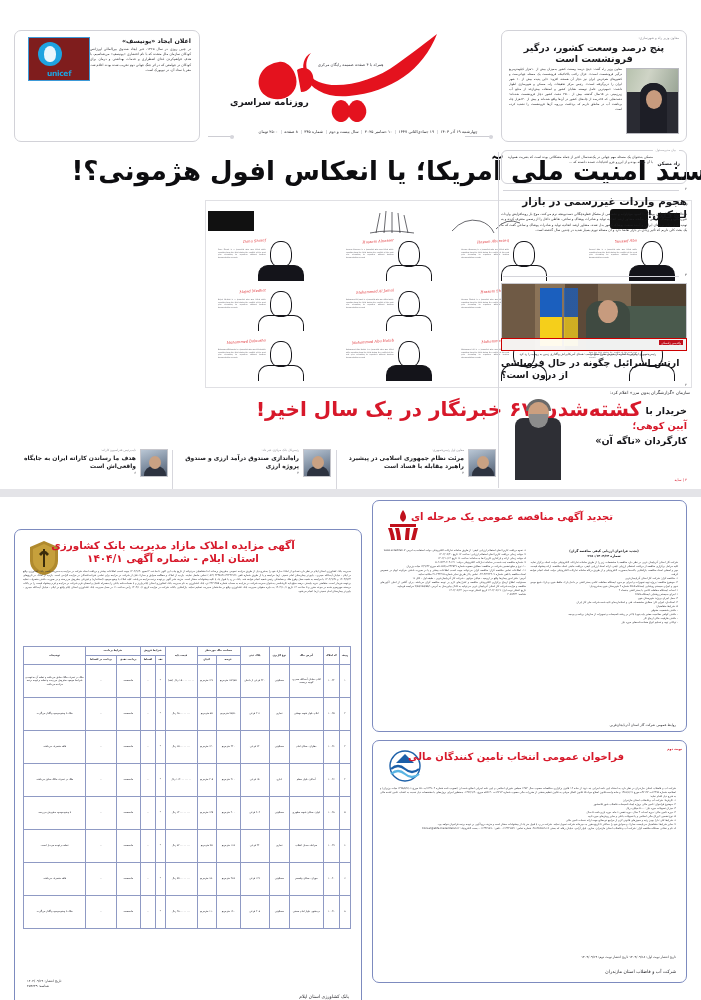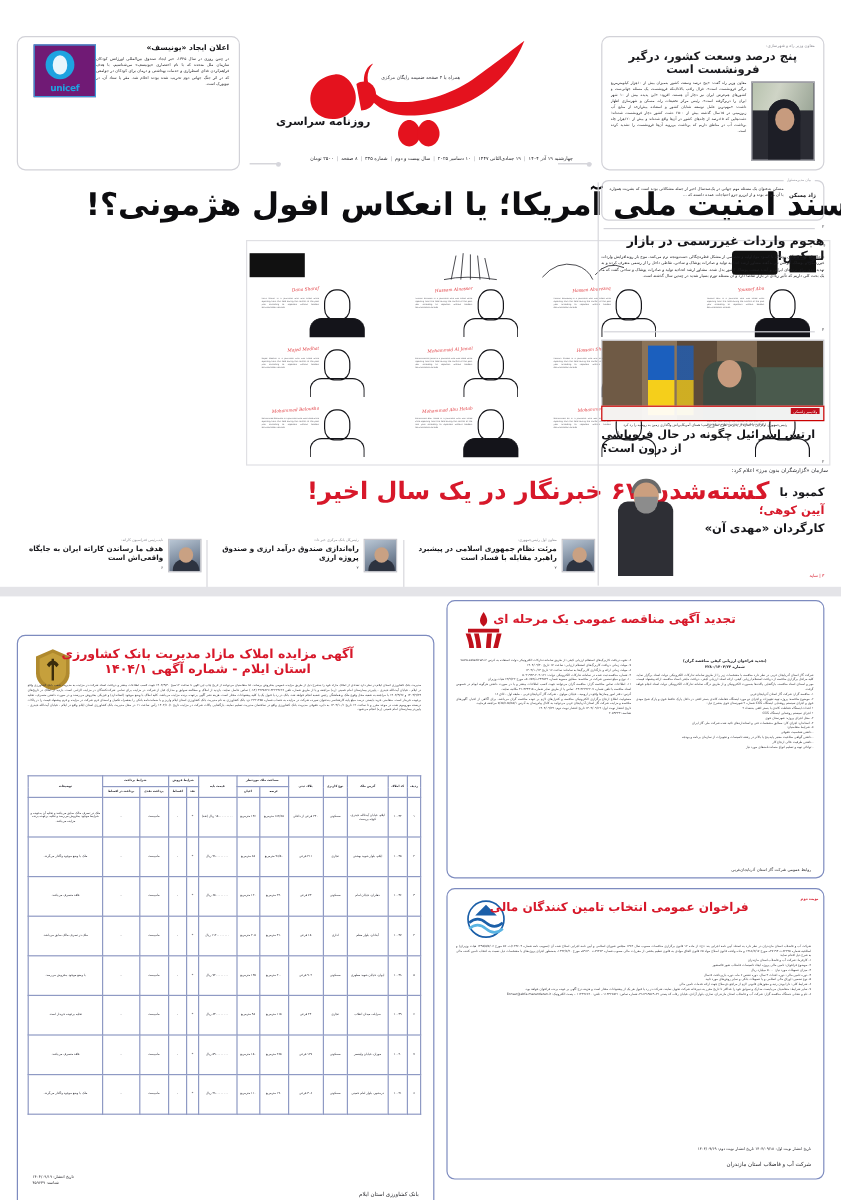--- a/index.html
+++ b/index.html
@@ -77,22 +77,22 @@
   #mast-dateline i { color:#9a9aa2; font-style: normal; }
   .dot-rule { position:absolute; top:136px; height:1px; background:#cdcdd3; }
   .dot-rule::after { content:""; position:absolute; width:4px; height:4px; border-radius:50%; background:#d6d6dc; top:-1.5px; }
 
   #mast-right-box {
     position: absolute; left: 14px; top: 30px; width: 186px; height: 112px;
     border: 1px solid #d2d2d8; border-radius: 7px; background: #fff;
     padding: 6px 8px;
   }
   #unicef-logo {
-    float: left; width: 52px; height: 44px; border: .7px solid #3d9ad8;
-    margin: 0 0 3px 5px; background: #701a75; position: relative;
+    float: left; width: 62px; height: 44px; border: .7px solid #3d9ad8;
+    margin: 0 0 3px 5px; background: #7f1d1d; position: relative;
   }
   #unicef-logo .globe {
     position: absolute; left: 9px; top: 4px; width: 24px; height: 24px; border-radius: 50%;
     background: #1ea3e0;
   }
   #unicef-logo .globe::before {
     content:""; position:absolute; left:6px; top:4px; width:12px; height:16px; border-radius:50% 50% 45% 45%;
     background:#fff; opacity:.9;
   }
   #unicef-logo .wordmark {
@@ -457,23 +457,23 @@
   <div id="rail-head3">ارتش اسرائیل چگونه در حال فروپاشی از درون است؟</div>
   <div id="rail-pg3">۲</div>
 
   <div id="rail-promo">
     <div id="rail-promo-photo">
       <div class="pb"></div>
         <div class="phair"></div>
         <div class="ph"></div>
         <div class="pbeard"></div>
     </div>
-    <div class="promo-l" id="promo-l1">کمبود با</div>
+    <div class="promo-l" id="promo-l1">خریدار با</div>
     <div class="promo-l" id="promo-l2">آیین کوهی؛</div>
-    <div class="promo-l" id="promo-l3">کارگردان «مهدی آن»</div>
+    <div class="promo-l" id="promo-l3">کارگردان «ناگه آن»</div>
   </div>
   <div id="rail-pg4">۳ | سایه</div>
 
   <div id="bottom-bar"></div>
 
   <div class="ad-box" id="ad-left">
     <div id="ad-left-logo">
       <svg width="34" height="36" viewBox="0 0 34 36" aria-hidden="true">
         <path d="M17 1 L31 7 V21 C31 29 24 34 17 35 C10 34 3 29 3 21 V7 Z" fill="#b08a2e"></path>
         <path d="M17 4 L28 9 V20 C28 27 22 31 17 32 C12 31 6 27 6 20 V9 Z" fill="#c6a03c"></path>

